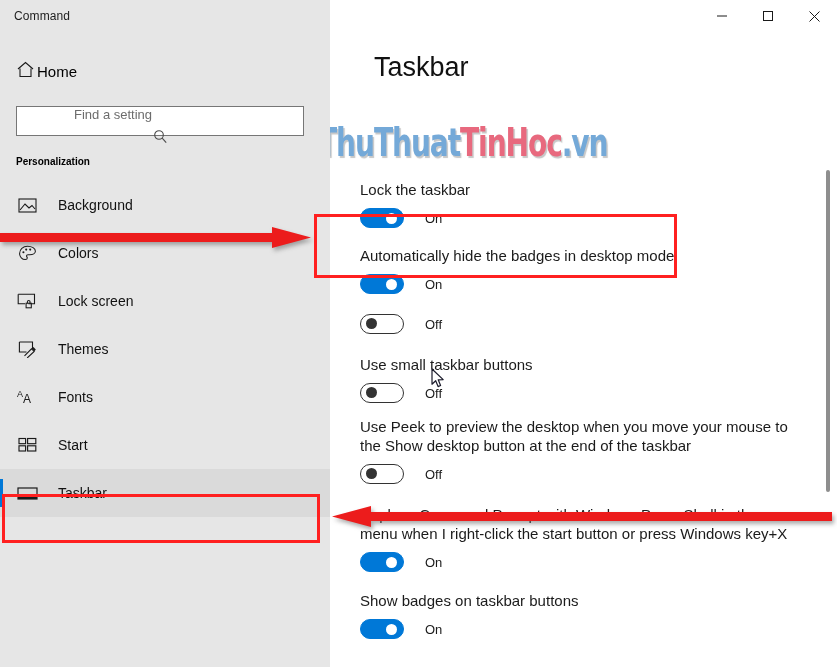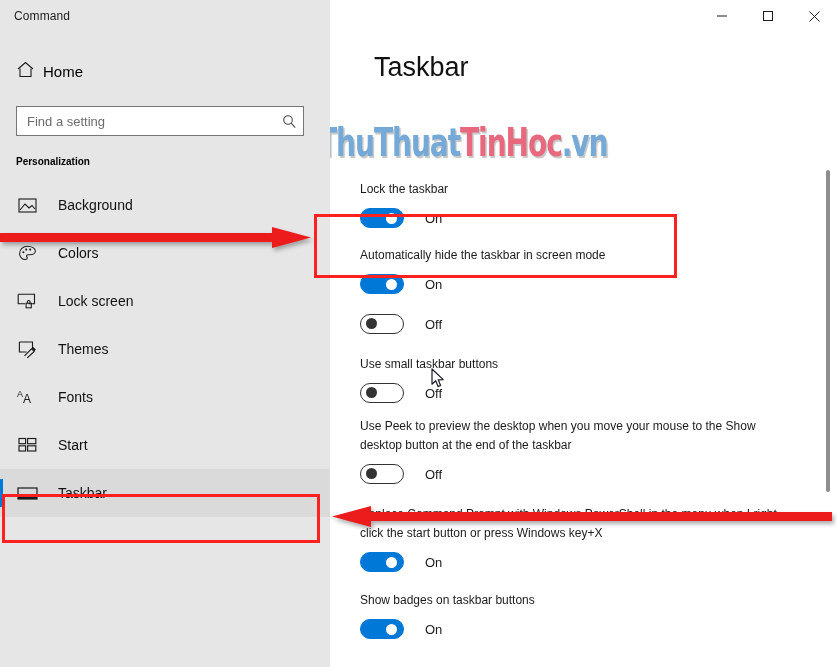--- a/index.html
+++ b/index.html
@@ -79,36 +79,37 @@
     position: relative;
     overflow: hidden;
   }
 
   .home-row {
     display: flex;
     align-items: center;
     height: 34px;
     margin-top: 22px;
     padding-left: 16px;
-    gap: 8px;
+    gap: 2px;
   }
   .home-row .lbl {
     font-size: 15px;
     color: #000;
   }
 
   #search-wrap {
     margin: 18px 0 0 16px;
     width: 288px;
     height: 30px;
     background: #ffffff;
     border: 1px solid #767676;
     display: flex;
     align-items: center;
     box-sizing: border-box;
+    flex-direction: column;
   }
   #search-input {
     flex: 1 1 auto;
     border: 0;
     outline: none;
     background: transparent;
     font-family: "Liberation Sans", sans-serif;
     font-size: 13px;
     color: #333;
     padding: 0 6px 0 10px;
@@ -199,21 +200,21 @@
   #settings-list {
     position: absolute;
     left: 30px;
     top: 148px;
     right: 10px;
   }
   .setting {
     margin-bottom: 14px;
   }
   .setting .s-label {
-    font-size: 12px;
+    font-size: 15px;
     color: #1b1b1b;
     line-height: 19px;
     max-width: 430px;
   }
   .setting .s-label.wide { max-width: 430px; }
 
   .toggle-row {
     display: flex;
     align-items: center;
     margin-top: 9px;
@@ -451,21 +452,21 @@
           <div class="s-label">Lock the taskbar</div>
           <div class="toggle-row">
             <div class="switch on">
                 <span class="knob"></span>
               </div>
             <span class="toggle-state">On</span>
           </div>
         </div>
 
         <div class="setting" style="margin-top:18px;margin-bottom:18px;">
-          <div class="s-label">Automatically hide the taskbar in screen mode</div>
+          <div class="s-label">Automatically hide the badges in desktop mode</div>
           <div class="toggle-row">
             <div class="switch on">
                 <span class="knob"></span>
               </div>
             <span class="toggle-state">On</span>
           </div>
         </div>
 
         <div class="setting" style="margin-top:20px;">
           <div class="toggle-row">

